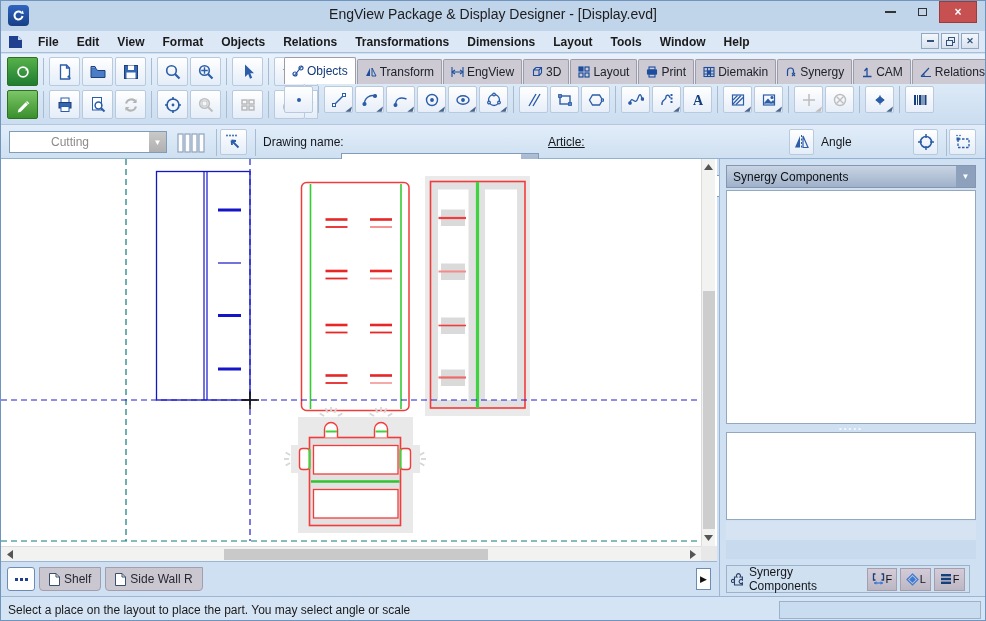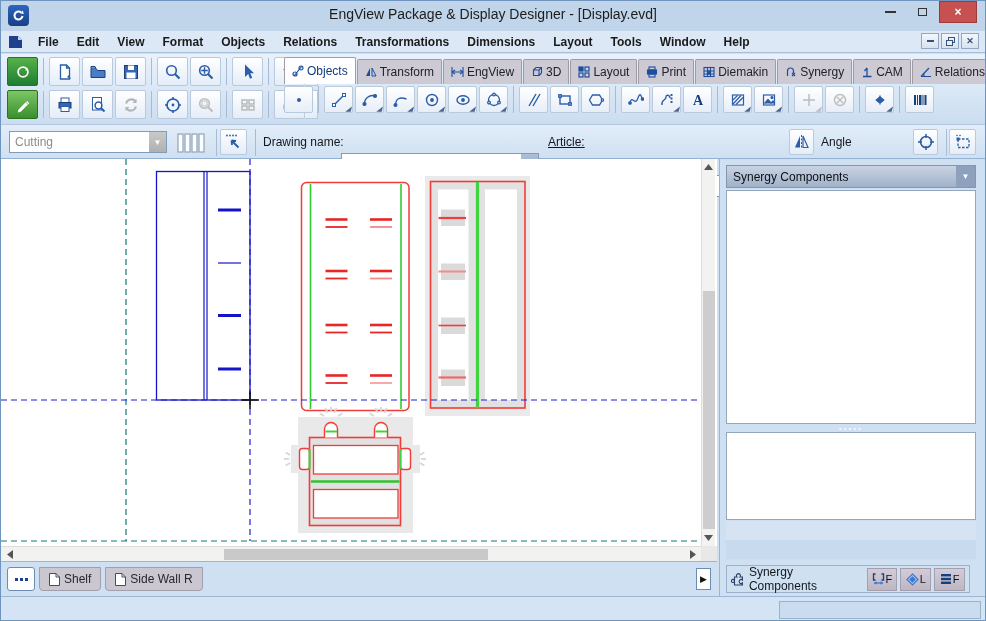--- a/index.html
+++ b/index.html
@@ -490,21 +490,21 @@
             <rect x="5" y="3" width="1" height="10"></rect>
             <rect x="7" y="3" width="2.5" height="10"></rect>
             <rect x="10.5" y="3" width="1" height="10"></rect>
             <rect x="12.5" y="3" width="2" height="10"></rect>
           </svg>
         </span>
     </div>
   </div>
 
   <div class="abs optionsbar">
-    <div class="abs combo disabled" style="left:8px;top:6px;width:158px;">
+    <div class="abs combo disabled" style="left:8px;top:6px;width:158px;padding-left:36px;">
       <span class="val">Cutting</span>
       <span class="arrow">▼</span>
     </div>
     <span class="abs" style="left:176px;top:8px;">
       <svg width="30" height="20" viewBox="0 0 30 20" fill="#fdfdfd" stroke="#8fa3bd" stroke-width="1.2">
           <rect x="1" y="1" width="5" height="18"></rect>
           <rect x="8" y="1" width="5" height="18"></rect>
           <rect x="15" y="1" width="5" height="18"></rect>
           <rect x="22" y="1" width="5" height="18"></rect>
         </svg>
@@ -761,16 +761,17 @@
             <rect x="1" y="1" width="10" height="2.4"></rect>
             <rect x="1" y="4.8" width="10" height="2.4"></rect>
             <rect x="1" y="8.6" width="10" height="2.4"></rect>
           </svg>
         <span>F</span>
       </span>
     </div>
   </div>
 
   <div class="abs statusbar">
+    <span>Select a place on the layout to place the part. You may select angle or scale</span>
     <span class="status-inset"></span>
   </div>
 
 </div>
 
 </body></html>

